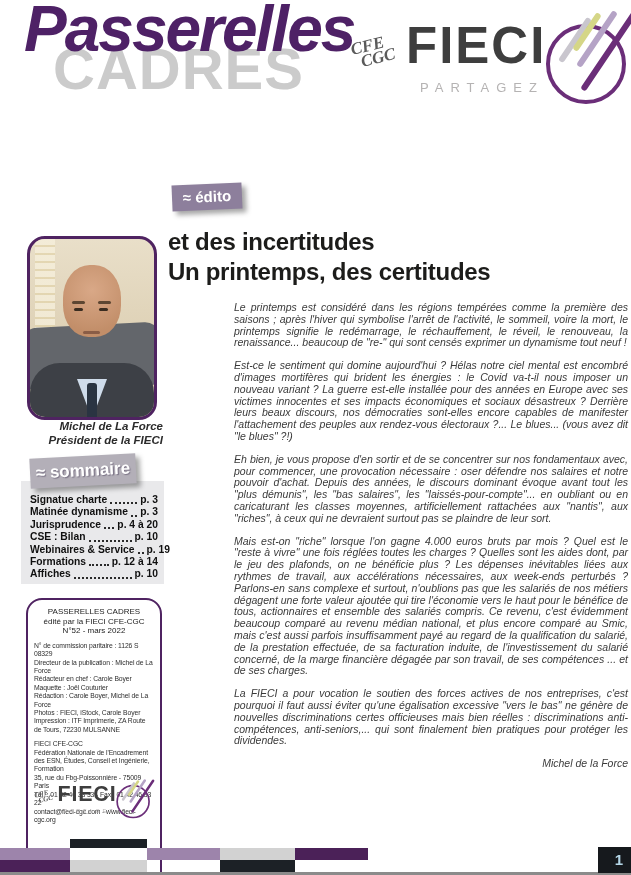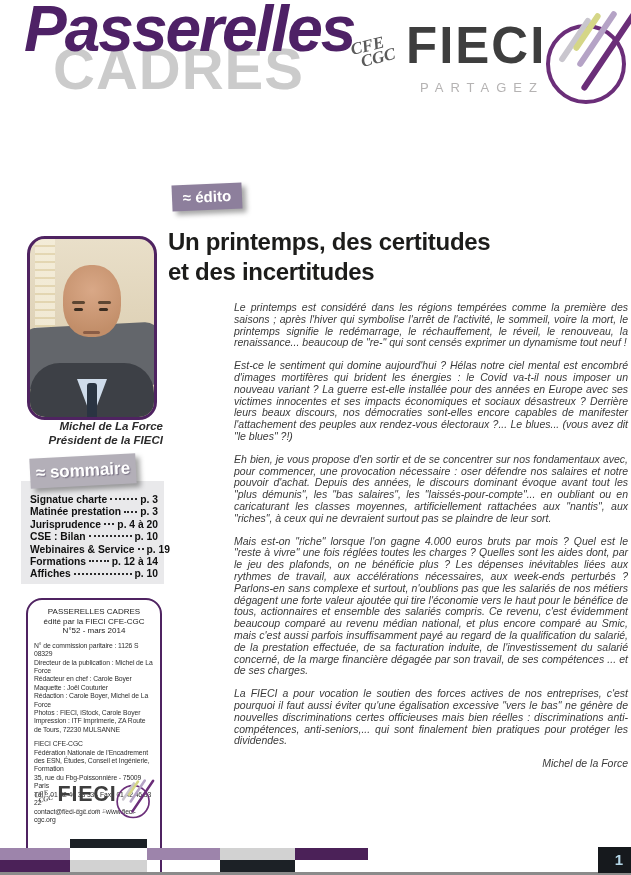--- a/index.html
+++ b/index.html
@@ -88,21 +88,21 @@
   
   .badge-sommaire{
     left:30px;top:456px;width:106px;height:30px;font-size:17px;line-height:30px;
     background:#b3afb8;transform:rotate(-3deg);z-index:3;
     text-shadow:1px 1px 1px rgba(80,70,95,.55);
   }
   .sommaire-panel{
     position:absolute;left:21px;top:481px;width:143px;height:103px;background:#e9e9eb;z-index:2;
   }
   .sommaire-list{position:absolute;left:9px;top:13px;right:6px;}
-  .toc-row{display:flex;align-items:center;font-size:10.3px;font-weight:bold;color:#101010;
+  .toc-row{display:flex;align-items:flex-end;font-size:10.3px;font-weight:bold;color:#101010;
     line-height:12.4px;white-space:nowrap;}
   .toc-row .dots{flex:1;border-bottom:2px dotted #2a2a2a;margin:0 3px 2px 3px;min-width:6px;}
   
   .infobox{
     position:absolute;left:26px;top:598px;width:136px;height:296px;
     border:2.5px solid #4f2361;border-radius:16px;background:#fff;
     padding:7px 6px 0 6px;box-sizing:border-box;color:#2e2e2e;
   }
   .infobox .head{font-size:8px;line-height:9.6px;text-align:center;color:#222;}
   .infobox .small{font-size:6.8px;line-height:8.4px;letter-spacing:-.1px;margin-top:6px;text-align:left;}
@@ -150,22 +150,22 @@
       <div class="ring"></div>
       <div class="slash s1"></div>
       <div class="slash s2"></div>
       <div class="slash s3"></div>
       <div class="slash s4"></div>
     </div>
   </div>
 
   <div class="badge badge-edito">≈ édito</div>
   <div class="edito-title">
+    <div>et des incertitudes</div>
     <div>Un printemps, des certitudes</div>
-    <div>et des incertitudes</div>
   </div>
 
   <div class="portrait">
     <div class="window"></div>
     <div class="chair"></div>
     <div class="suit"></div>
     <div class="shirt"></div>
     <div class="tie"></div>
     <div class="head"></div>
     <div class="brow l"></div>
@@ -181,21 +181,21 @@
 
   <div class="badge badge-sommaire">≈ sommaire</div>
   <div class="sommaire-panel">
     <div class="sommaire-list">
       <div class="toc-row">
         <span>Signatue charte</span>
           <span class="dots"></span>
           <span>p. 3</span>
       </div>
       <div class="toc-row">
-        <span>Matinée prestation</span>
+        <span>Matinée dynamisme</span>
           <span class="dots"></span>
           <span>p. 3</span>
       </div>
       <div class="toc-row">
         <span>Jurisprudence</span>
           <span class="dots"></span>
           <span>p. 4 à 20</span>
       </div>
       <div class="toc-row">
         <span>CSE : Bilan</span>
@@ -217,21 +217,21 @@
           <span class="dots"></span>
           <span>p. 10</span>
       </div>
     </div>
   </div>
 
   <div class="infobox">
     <div class="head">
       <div>PASSERELLES CADRES</div>
       <div>édité par la FIECI CFE-CGC</div>
-      <div>N°52 - mars 2014</div>
+      <div>N°52 - mars 2022</div>
     </div>
     <div class="small">
       <div>N° de commission paritaire : 1126 S 08329</div>
       <div>Directeur de la publication : Michel de La Force</div>
       <div>Rédacteur en chef : Carole Boyer</div>
       <div>Maquette : Joël Couturier</div>
       <div>Rédaction : Carole Boyer, Michel de La Force</div>
       <div>Photos : FIECI, iStock, Carole Boyer</div>
       <div>Impression : ITF Imprimerie, ZA Route de Tours, 72230 MULSANNE</div>
     </div>

